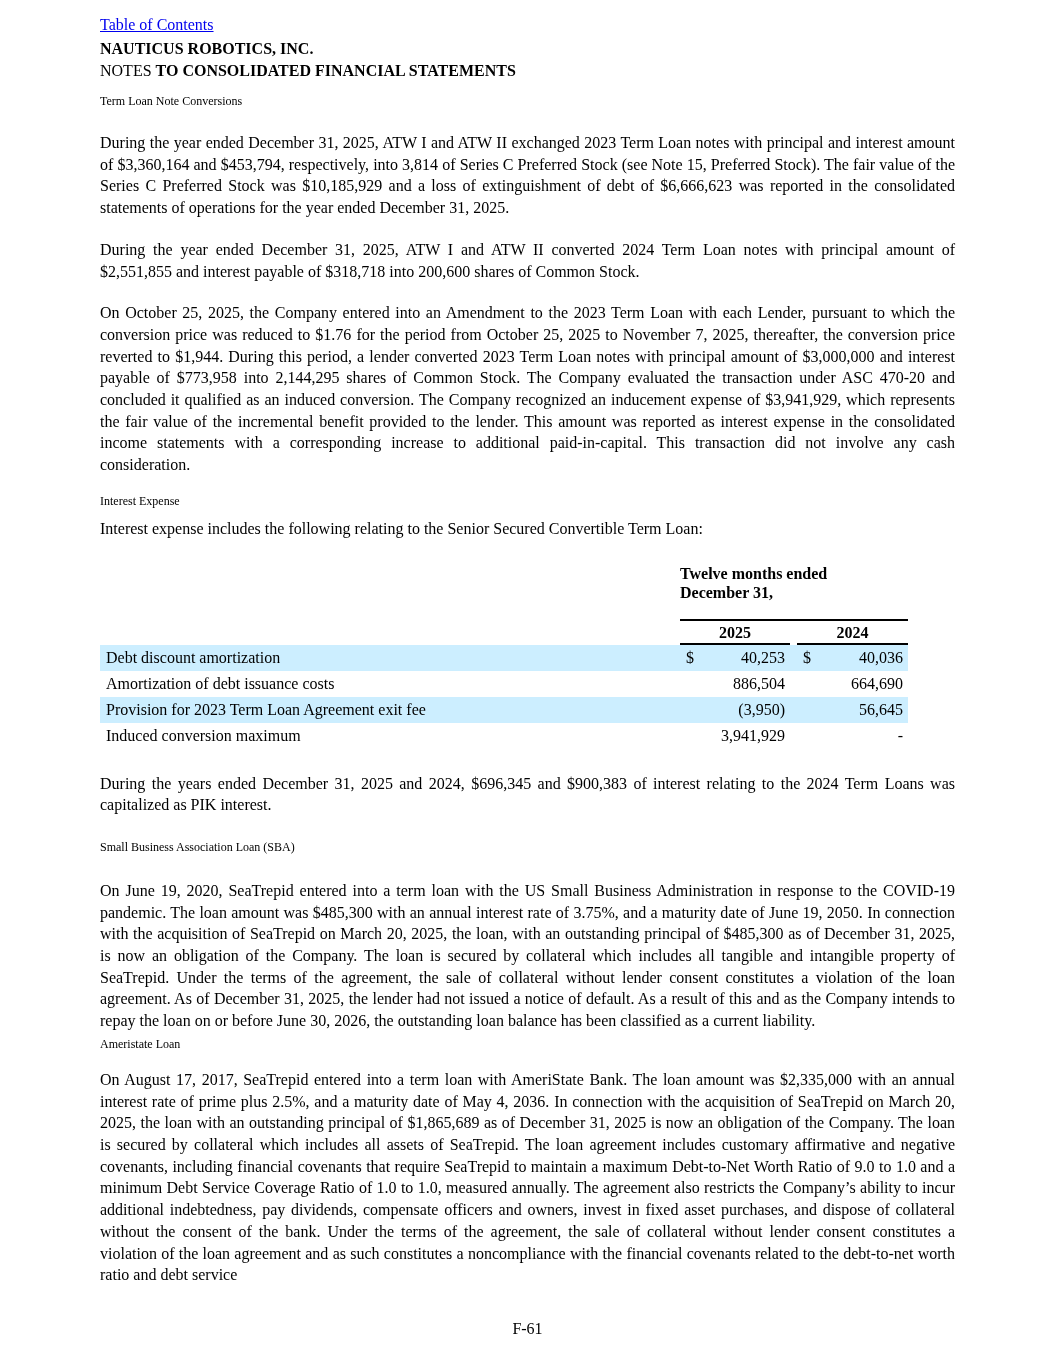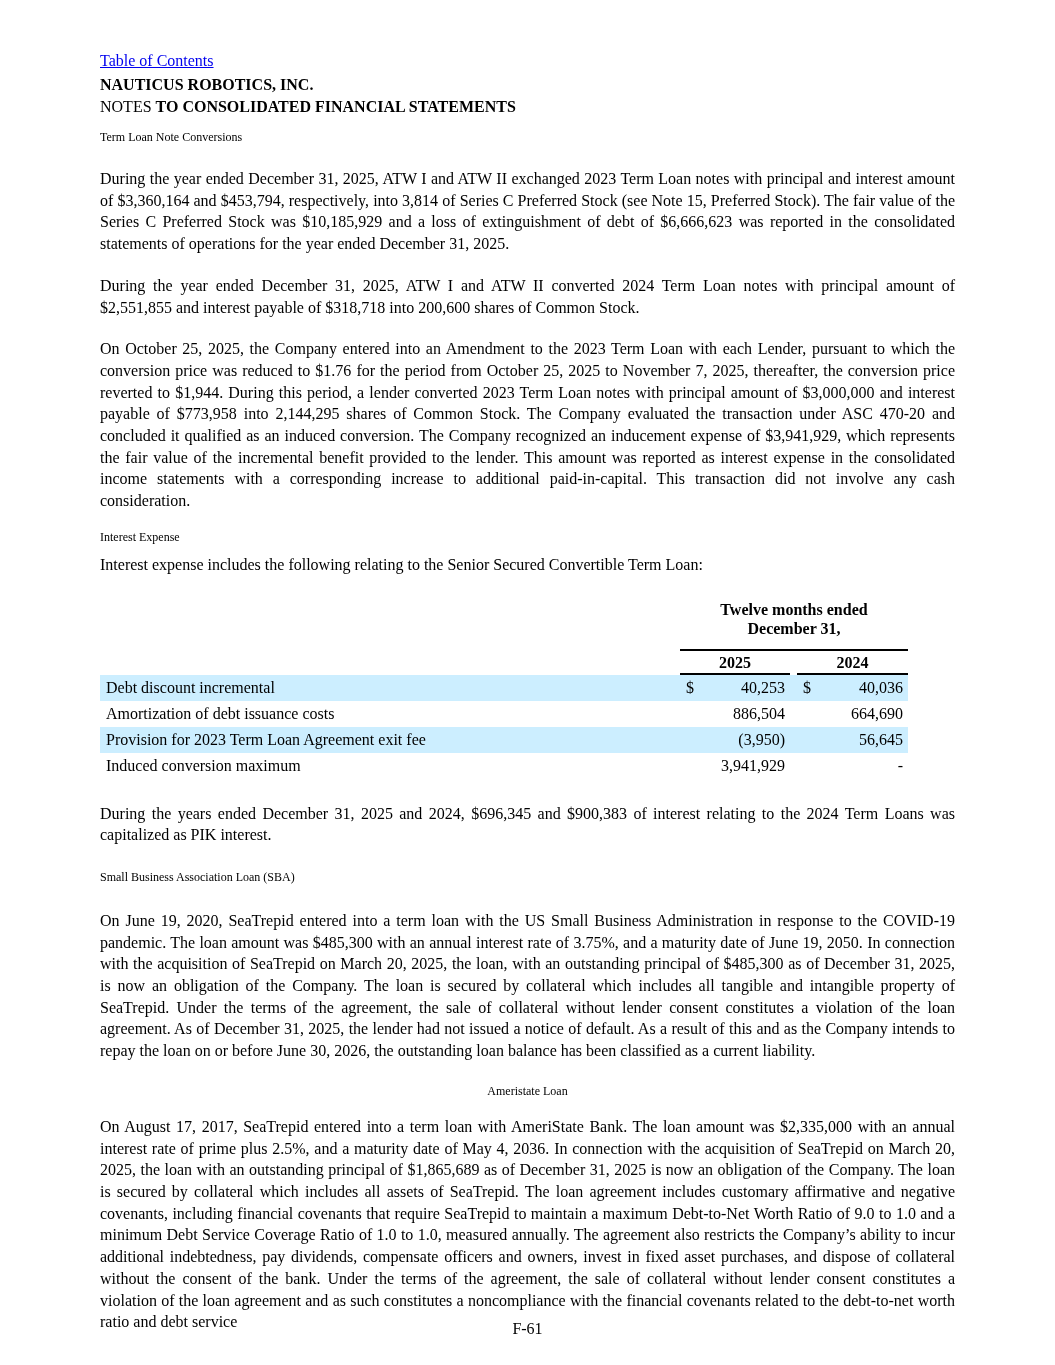--- a/index.html
+++ b/index.html
@@ -10,48 +10,47 @@
     font-family: "Liberation Serif", "DejaVu Serif", serif;
     font-size: 16px; color: #000;
   }
   .page { padding: 14px 100px 0 100px; }
 
   .toc-link {
     color: var(--link, #0000ee);
     line-height: 22px;
     display: inline-block;
     cursor: pointer;
-    margin-top: 36px;
   }
   .center { text-align: left; }
   .company-title { font-weight: bold; line-height: 22px; margin-top: 2px; }
   .doc-title { line-height: 22px; }
   .doc-title .bold-part { font-weight: bold; }
 
   .sec-heading { font-weight: normal; line-height: 22px; font-size: 12px; }
   .h-term { margin-top: 8px; }
   .h-interest { margin-top: 14px; }
   .h-sba { margin-top: 20px; }
-  .h-ameristate { margin-top: 18px; text-align: center; }
+  .h-ameristate { margin-top: 1px; }
 
   p.body { text-align: justify; line-height: 21.7px; }
   .p1 { margin-top: 20px; }
   .p2 { margin-top: 20px; }
   .p3 { margin-top: 20px; }
   .p-intro { margin-top: 6px; text-align: left; }
   .p-pik { margin-top: 24px; }
   .p-sba { margin-top: 22px; }
   .p-ameristate { margin-top: 14px; }
 
   
   .fin-table { margin-top: 24px; width: 808px; }
   .period-header {
     margin-left: 580px; width: 228px;
-    text-align: center; font-weight: bold;
-    line-height: 19.5px; padding-bottom: 10px;
+    font-weight: bold;
+    line-height: 19.5px; padding-bottom: 16px;
     border-bottom: 2px solid #000;
   }
   .year-row { display: flex; margin-left: 580px; width: 228px; margin-top: 1px; }
   .year-cell {
     width: 110px; text-align: center; font-weight: bold;
     line-height: 21px; border-bottom: 2px solid #000;
   }
   .year-gap { width: 7px; }
   .year-cell.y24 { width: 111px; }
 
@@ -99,21 +98,21 @@
       <span>Twelve months ended</span><br>
       <span>December 31,</span>
     </div>
     <div class="year-row">
       <div class="year-cell">2025</div>
       <div class="year-gap"></div>
       <div class="year-cell y24">2024</div>
     </div>
 
     <div class="trow shaded">
-      <div class="cell-label">Debt discount incremental</div>
+      <div class="cell-label">Debt discount amortization</div>
       <div class="cell-money">
           <span>$</span>
           <span>40,253</span>
         </div>
       <div class="cell-gap"></div>
       <div class="cell-money m24">
           <span>$</span>
           <span>40,036</span>
         </div>
     </div>

